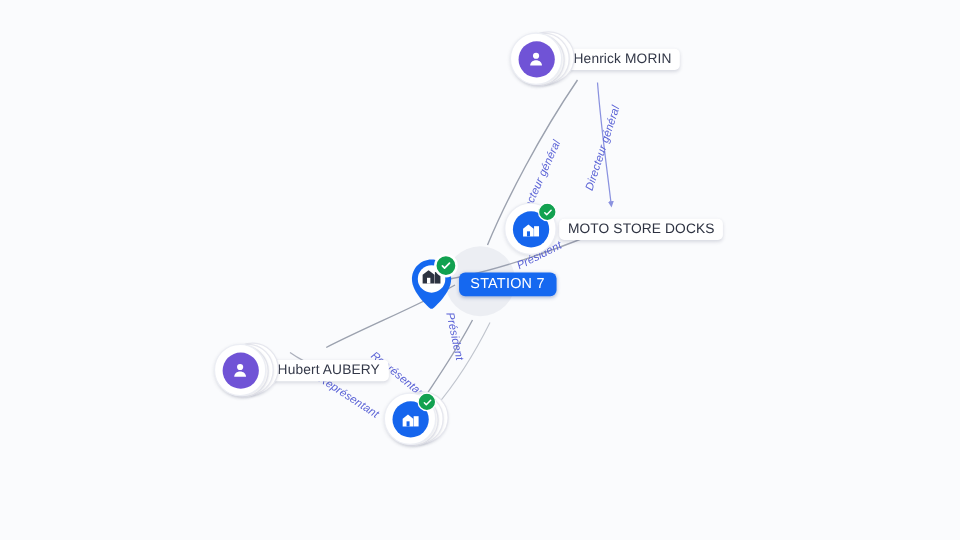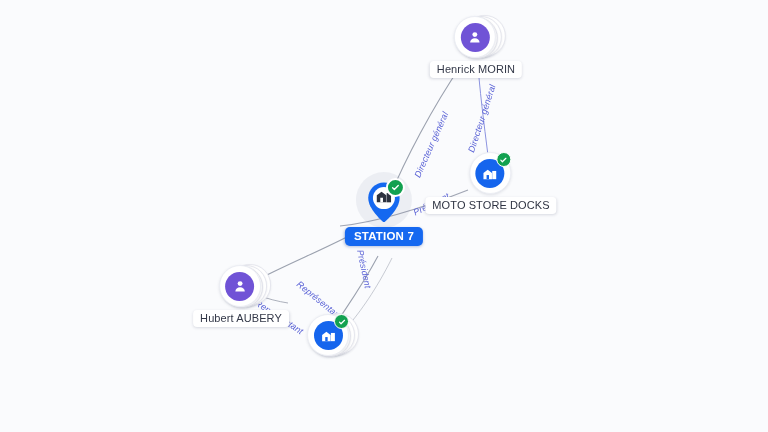--- a/index.html
+++ b/index.html
@@ -21,21 +21,21 @@
     position: absolute;
     left: 0;
     top: 0;
     width: 768px;
     height: 432px;
   }
   .node {
     position: absolute;
     transform: translate(-50%, -50%);
     display: flex;
-    flex-direction: column;
+    flex-direction: row;
     align-items: center;
   }
   
   .stack {
     position: relative;
     width: 44px;
     height: 44px;
   }
   .stack .layer {
     position: absolute;
@@ -271,21 +271,21 @@
         </div>
         <div class="check-badge">
           <svg width="8" height="8" viewBox="0 0 24 24" aria-hidden="true">
             <path d="M4.5 12.6l4.6 4.7L19.6 6.8" fill="none" stroke="#ffffff" stroke-width="3.6" stroke-linecap="round" stroke-linejoin="round"></path>
           </svg>
         </div>
       </div>
     </div>
   </div>
 
-  <div class="node" id="node-station7" style="left:384px; top:212px;font-weight:bold;">
+  <div class="node" id="node-station7" style="left:384px; top:229px;">
     <div class="halo"></div>
     <div class="pin-wrap">
       <svg width="44" height="52" viewBox="0 0 44 52" aria-hidden="true">
         <path d="M22 4.5c-8.7 0-15.7 7-15.7 15.6 0 10.9 13.4 22.6 14.6 23.6.6.5 1.6.5 2.2 0
                  1.2-1 14.6-12.7 14.6-23.6C37.7 11.5 30.7 4.5 22 4.5z" fill="#1568f0"></path>
         <circle cx="22" cy="20.1" r="11" fill="#ffffff"></circle>
       </svg>
       <div style="position:absolute; left:22px; top:20px; transform:translate(-50%,-50%);">
         <svg width="19" height="19" viewBox="0 0 24 24" aria-hidden="true">
           <path d="M3 20V11.2L9 6.6l6 4.6V20z" fill="#2d3340"></path>

